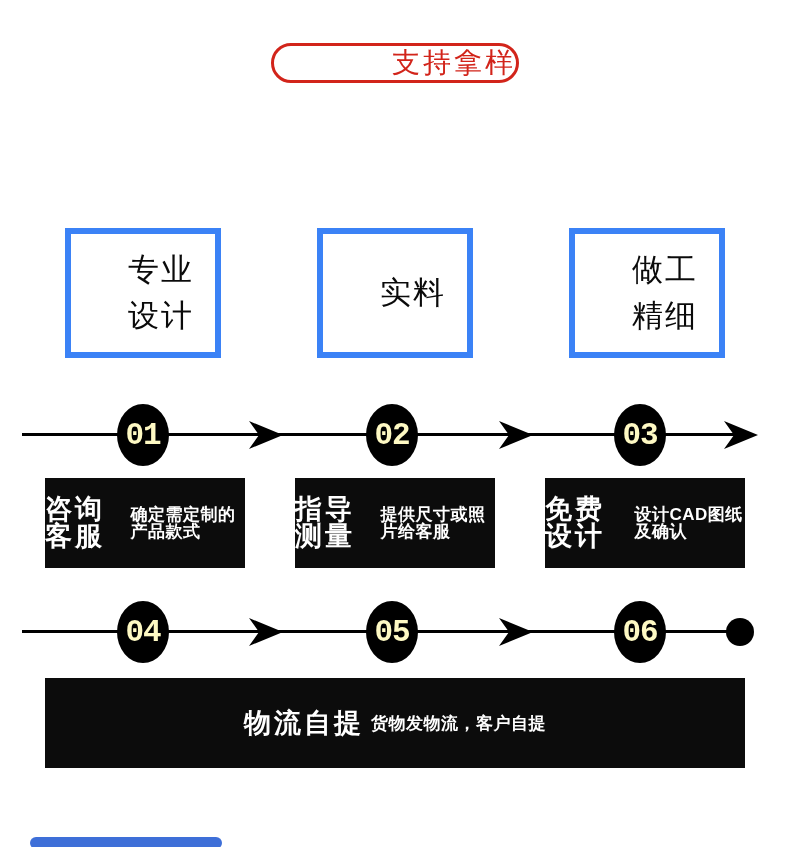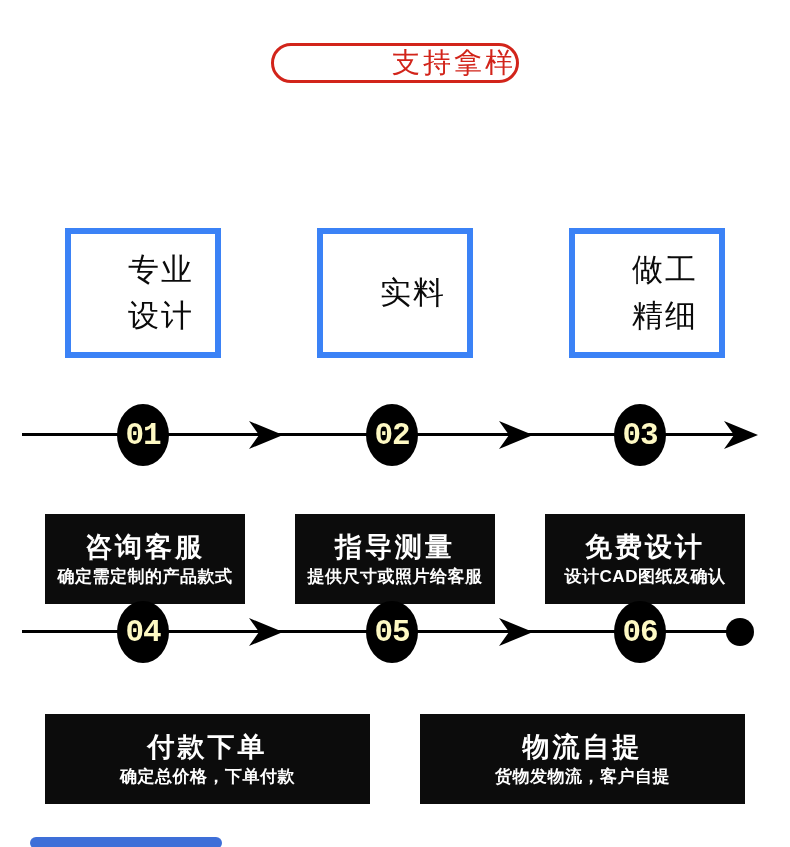--- a/index.html
+++ b/index.html
@@ -100,24 +100,23 @@
   .steps {
     position: absolute; left: 45px; right: 45px;
     display: flex; gap: 50px;
   }
   .steps.row1 { top: 478px; }
   .steps.row2 { top: 678px; }
   .step-box {
     flex: 1; height: 90px;
     background: #0c0c0c;
     color: #fff;
-    display: flex; flex-direction: column;
+    display: flex; flex-direction: row;
     align-items: center; justify-content: center;
     gap: 7px;
-    margin-top: 36px;
   }
   .step-title {
     font-size: 27px;
     font-weight: bold;
     letter-spacing: 3px;
     line-height: 1;
   }
   .step-desc {
     font-size: 17px;
     font-weight: 600;
@@ -210,24 +209,20 @@
     <div class="tl-circle c2">
       <span>05</span>
     </div>
     <div class="tl-circle c3">
       <span>06</span>
     </div>
   </div>
 
   <div class="steps row2">
     <div class="step-box">
-      <div class="step-title">付款下单</div>
-      <div class="step-desc">确定总价格，下单付款</div>
-    </div>
-    <div class="step-box">
       <div class="step-title">物流自提</div>
       <div class="step-desc">货物发物流，客户自提</div>
     </div>
   </div>
 
   <div class="bottom-bar"></div>
 
 </div>
 
 </body></html>

